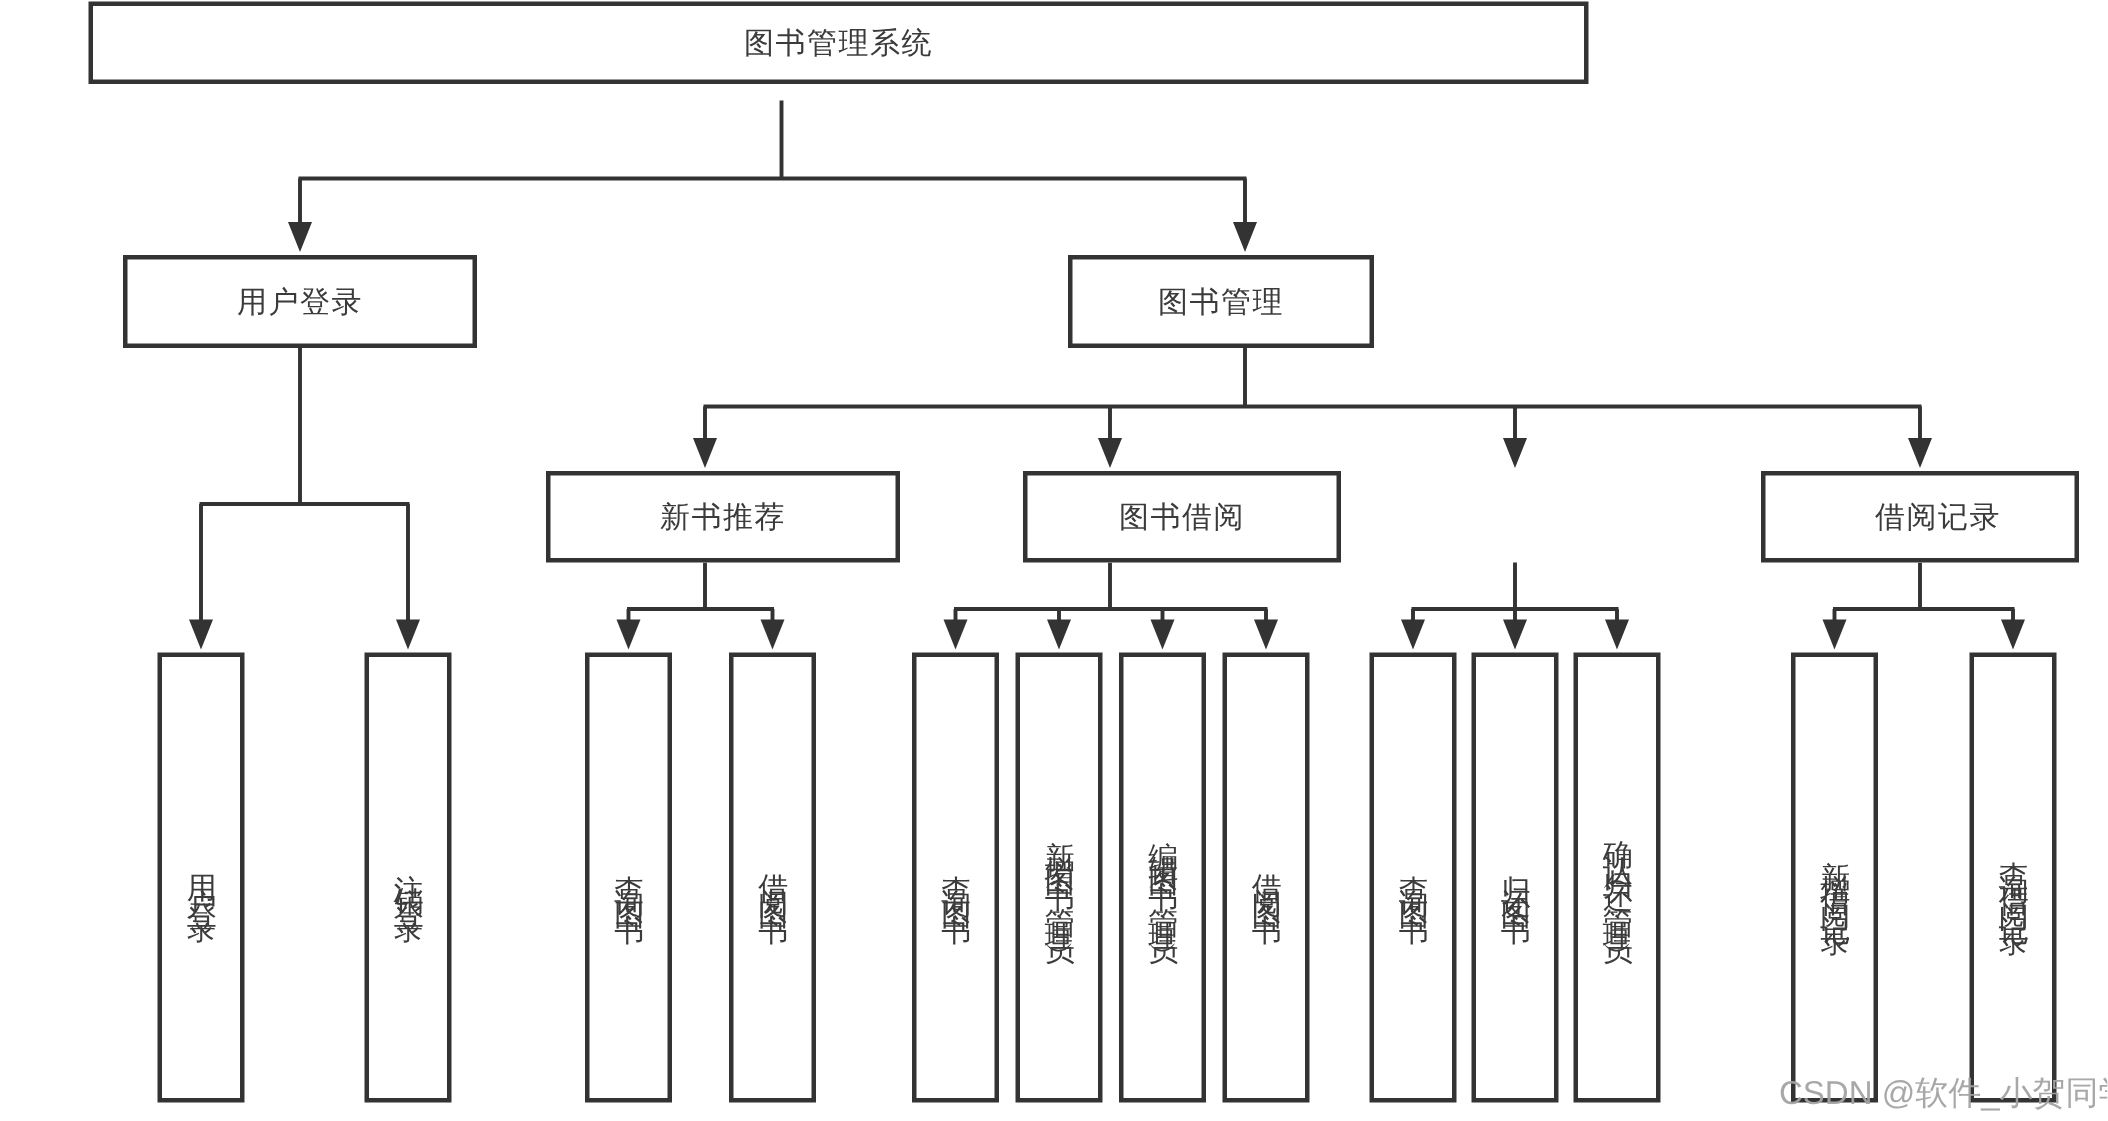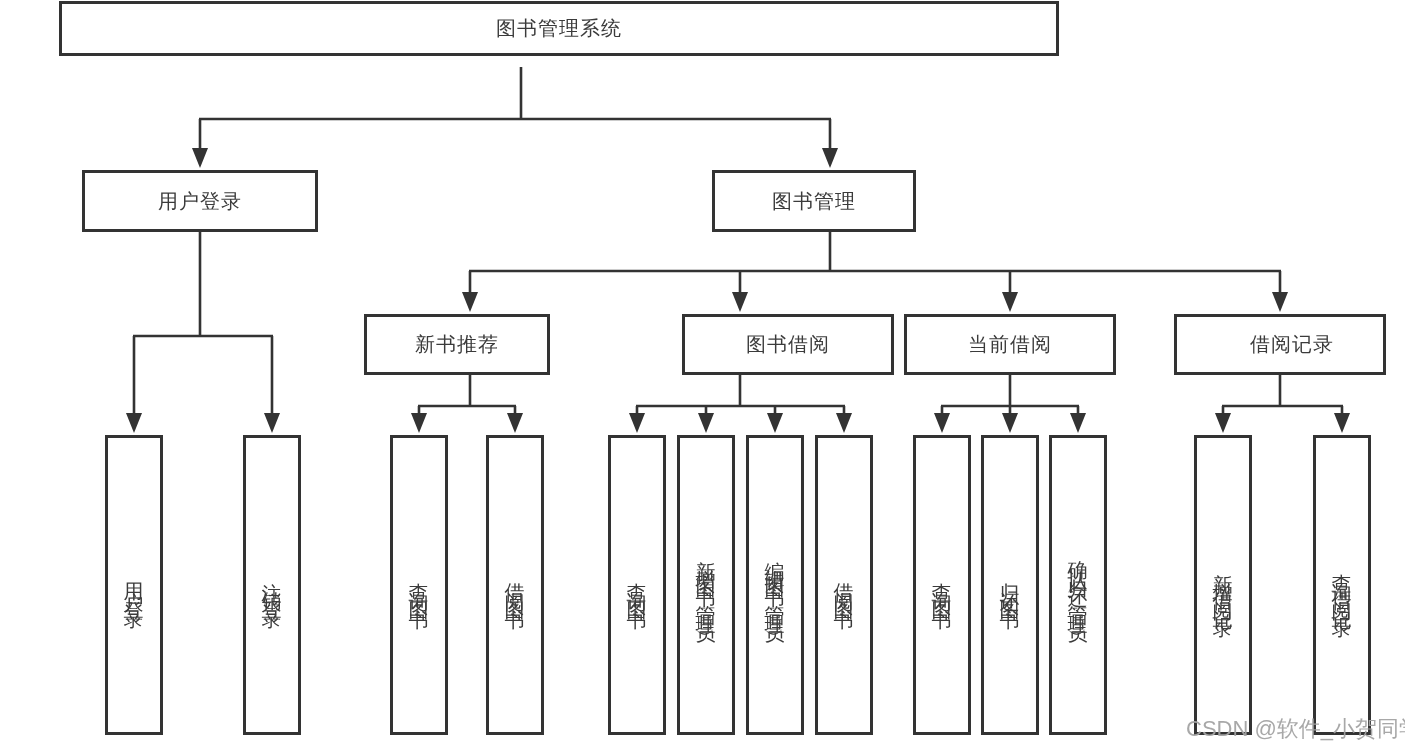--- a/index.html
+++ b/index.html
@@ -42,21 +42,21 @@
     letter-spacing: 9px;
     line-height: 1;
     white-space: nowrap;
   }
   
   .b-root { left: 22px; top: 1px; width: 1000px; height: 55px; margin-left: 37px; }
   
   .b-userlogin { left: 82px;  top: 170px; width: 236px; height: 62px; }
   .b-bookmgmt  { left: 712px; top: 170px; width: 204px; height: 62px; }
   
-  .b-newbooks      { left: 364px;  top: 314px; width: 186px; height: 61px; }
+  .b-newbooks      { left: 364px;  top: 314px; width: 236px; height: 61px; }
   .b-bookborrow    { left: 634px;  top: 314px; width: 212px; height: 61px; margin-left: 48px; }
   .b-currentborrow { left: 904px;  top: 314px; width: 212px; height: 61px; }
   .b-borrowrecords { left: 1174px; top: 314px; width: 212px; height: 61px; padding-left: 24px; }
   
   .leaf { top: 435px; width: 58px; height: 300px; }
   .lf-1a { left: 105px; }  .lf-1b { left: 243px; }
   .lf-2a { left: 390px; }  .lf-2b { left: 486px; }
   .lf-3a { left: 608px; }  .lf-3b { left: 677px; }  .lf-3c { left: 746px; }  .lf-3d { left: 815px; }
   .lf-4a { left: 913px; }  .lf-4b { left: 981px; }  .lf-4c { left: 1049px; }
   .lf-5a { left: 1194px; } .lf-5b { left: 1313px; }
@@ -133,23 +133,20 @@
   <div class="box b-bookmgmt">
     <span>图书管理</span>
   </div>
 
   <div class="box b-newbooks">
     <span>新书推荐</span>
   </div>
   <div class="box b-bookborrow">
     <span>图书借阅</span>
   </div>
-  <div class="box b-currentborrow">
-    <span>当前借阅</span>
-  </div>
   <div class="box b-borrowrecords">
     <span>借阅记录</span>
   </div>
 
   <div class="box leaf lf-1a">
     <span class="vtext">用户登录</span>
   </div>
   <div class="box leaf lf-1b">
     <span class="vtext">注销登录</span>
   </div>

